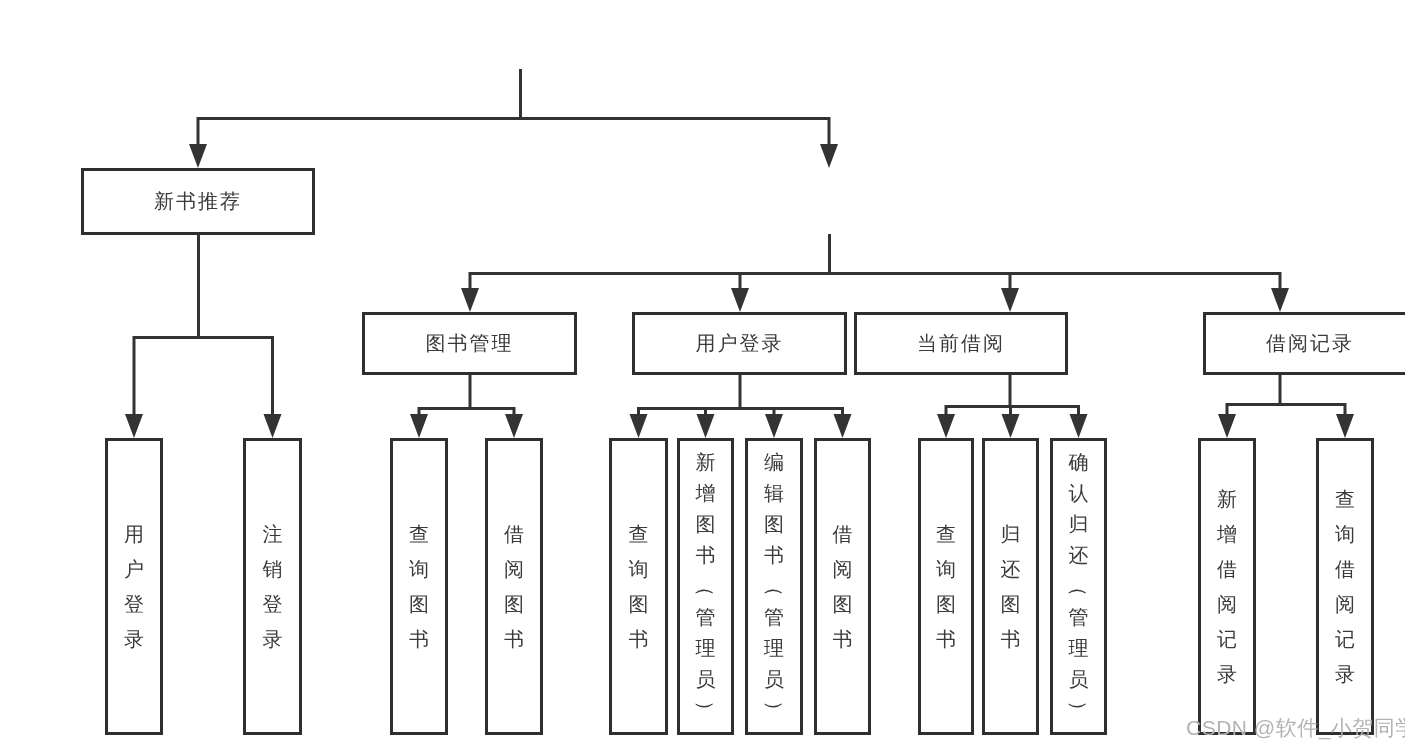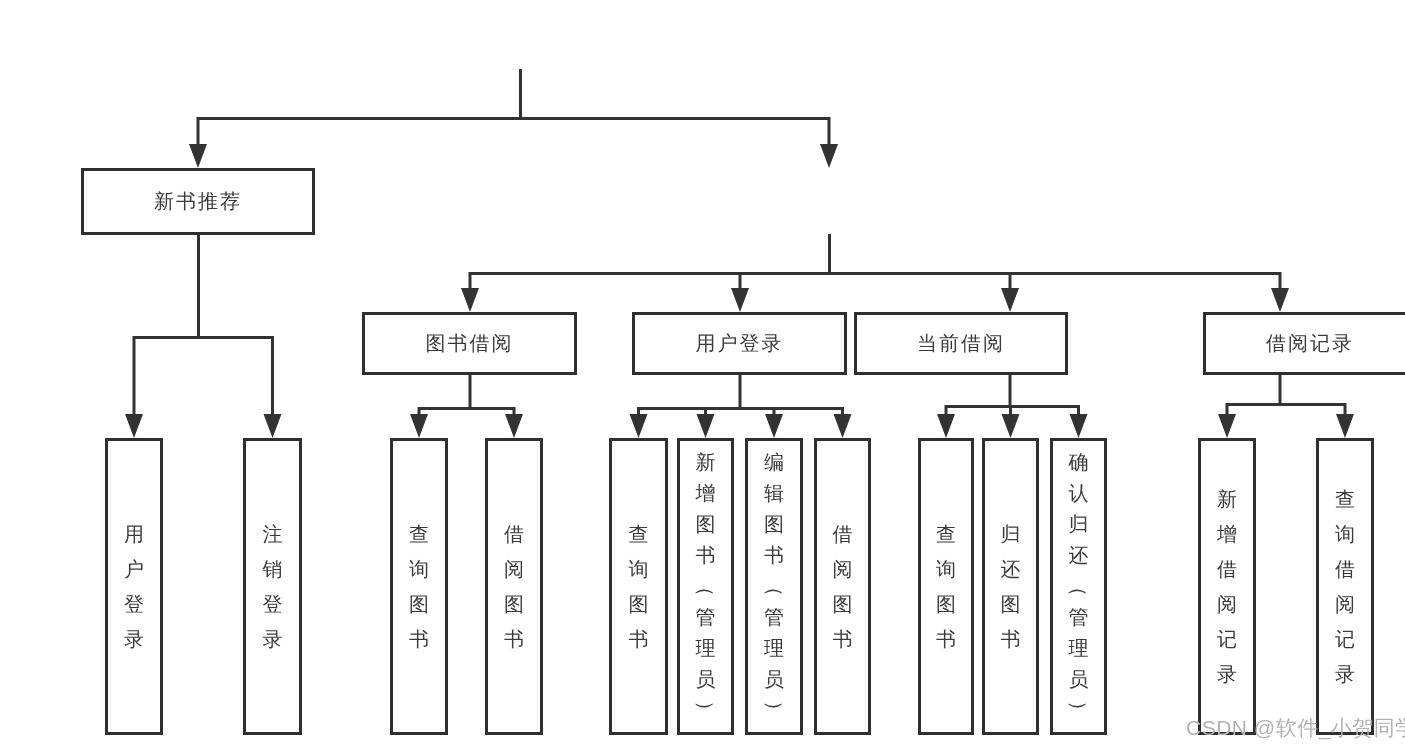--- a/index.html
+++ b/index.html
@@ -69,21 +69,21 @@
       <polygon points="1001.5,414 1019.5,414 1010.5,438"></polygon>
       <polygon points="1069.5,414 1087.5,414 1078.5,438"></polygon>
       <polygon points="1218,414 1236,414 1227,438"></polygon>
       <polygon points="1336,414 1354,414 1345,438"></polygon>
     </g>
   </svg>
 
 
   <div class="box" style="left:81px;top:168px;width:234px;height:67px;">新书推荐</div>
 
-  <div class="box" style="left:362px;top:312px;width:215px;height:63px;">图书借阅</div>
+  <div class="box" style="left:362px;top:312px;width:215px;height:63px;">图书管理</div>
   <div class="box" style="left:632px;top:312px;width:215px;height:63px;">用户登录</div>
   <div class="box" style="left:854px;top:312px;width:214px;height:63px;">当前借阅</div>
   <div class="box" style="left:1173px;top:312px;width:214px;height:63px;margin-left:30px;">借阅记录</div>
 
   <div class="box vbox" style="left:105px;top:438px;width:58px;height:297px;">
       <span class="vch" style="height: 35px; line-height: 35px;">用</span>
       <span class="vch" style="height: 35px; line-height: 35px;">户</span>
       <span class="vch" style="height: 35px; line-height: 35px;">登</span>
       <span class="vch" style="height: 35px; line-height: 35px;">录</span>
     </div>

